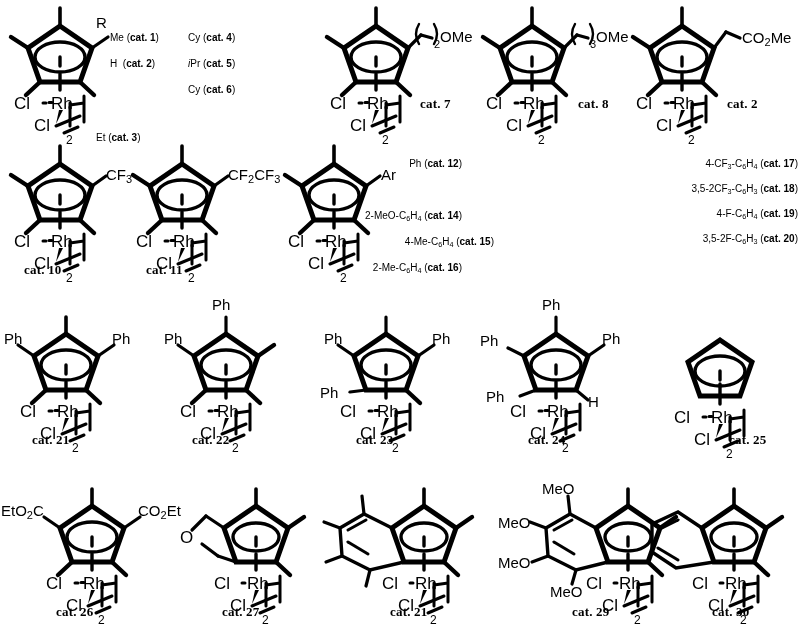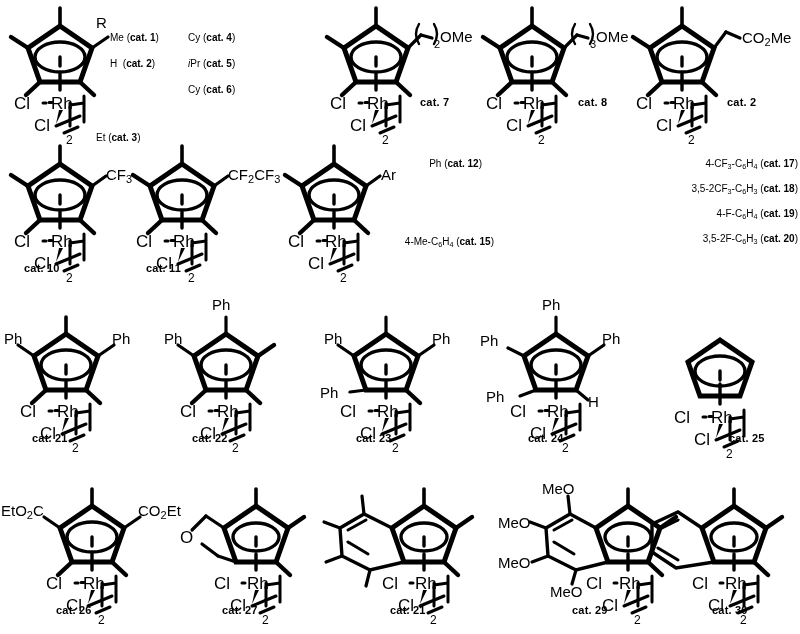--- a/index.html
+++ b/index.html
@@ -1,21 +1,21 @@
 <!DOCTYPE html>
 <html><head>
 <meta charset="utf-8">
 <style>
   html,body{margin:0;padding:0;background:#fff;}
   body{width:800px;height:634px;position:relative;overflow:hidden;
        font-family:"Liberation Sans",sans-serif;color:#000;}
   .fig{position:absolute;left:0;top:0;width:800px;height:634px;}
   .unit{position:absolute;}
-  .lbl{position:absolute;font-weight:bold;font-size:11px;letter-spacing:.2px;
-       white-space:nowrap;}
+  .lbl{position:absolute;font-weight:bold;font-size:13px;letter-spacing:.2px;
+       white-space:nowrap;font-family:Liberation Serif, serif;}
   .sub{position:absolute;font-size:10px;white-space:nowrap;}
   .sub b{font-weight:bold;}
   sub{font-size:.72em;vertical-align:-0.22em;}
   .i{font-style:italic;}
   svg{display:block;overflow:visible;}
   .txt{font-family:"Liberation Sans",sans-serif;font-size:15px;fill:#000;}
   .txt-s{font-family:"Liberation Sans",sans-serif;font-size:10px;fill:#000;}
 </style>
 </head>
 <body>
@@ -280,27 +280,35 @@
     <line x1="56" y1="129" x2="70" y2="123" stroke-width="3"></line>
   </g>
   <text class="txt" x="99" y="38">Ar</text>
   <text class="txt" x="43" y="105" style="font-size:17px;">Rh</text>
   <text class="txt" x="6" y="105" style="font-size:17px;">Cl</text>
   <text class="txt" x="26" y="127" style="font-size:17px;">Cl</text>
   <text class="txt-s" x="58" y="140" style="font-size:12px;">2</text>
 </svg>
 </div>
 
-<div class="sub" style="left:0;top:158px;width:462px;text-align:right;margin-left:20px;">
+<div class="sub" style="left:0;top:158px;width:462px;text-align:right;">
   <span>Ph</span>
   (<b>cat. 12</b>)
+</div>
+<div class="sub" style="left:0;top:210px;width:462px;text-align:right;">
+  <span>2-MeO-C<sub>6</sub>H<sub>4</sub></span>
+  (<b>cat. 14</b>)
 </div>
 <div class="sub" style="left:0;top:236px;width:462px;text-align:right;margin-left:32px;">
   <span>4-Me-C<sub>6</sub>H<sub>4</sub></span>
   (<b>cat. 15</b>)
+</div>
+<div class="sub" style="left:0;top:262px;width:462px;text-align:right;">
+  <span>2-Me-C<sub>6</sub>H<sub>4</sub></span>
+  (<b>cat. 16</b>)
 </div>
 
 <div class="sub" style="left:480px;top:158px;width:318px;text-align:right;">
   <span>4-CF<sub>3</sub>-C<sub>6</sub>H<sub>4</sub></span>
   (<b>cat. 17</b>)
 </div>
 <div class="sub" style="left:480px;top:183px;width:318px;text-align:right;">
   <span>3,5-2CF<sub>3</sub>-C<sub>6</sub>H<sub>3</sub></span>
   (<b>cat. 18</b>)
 </div>

